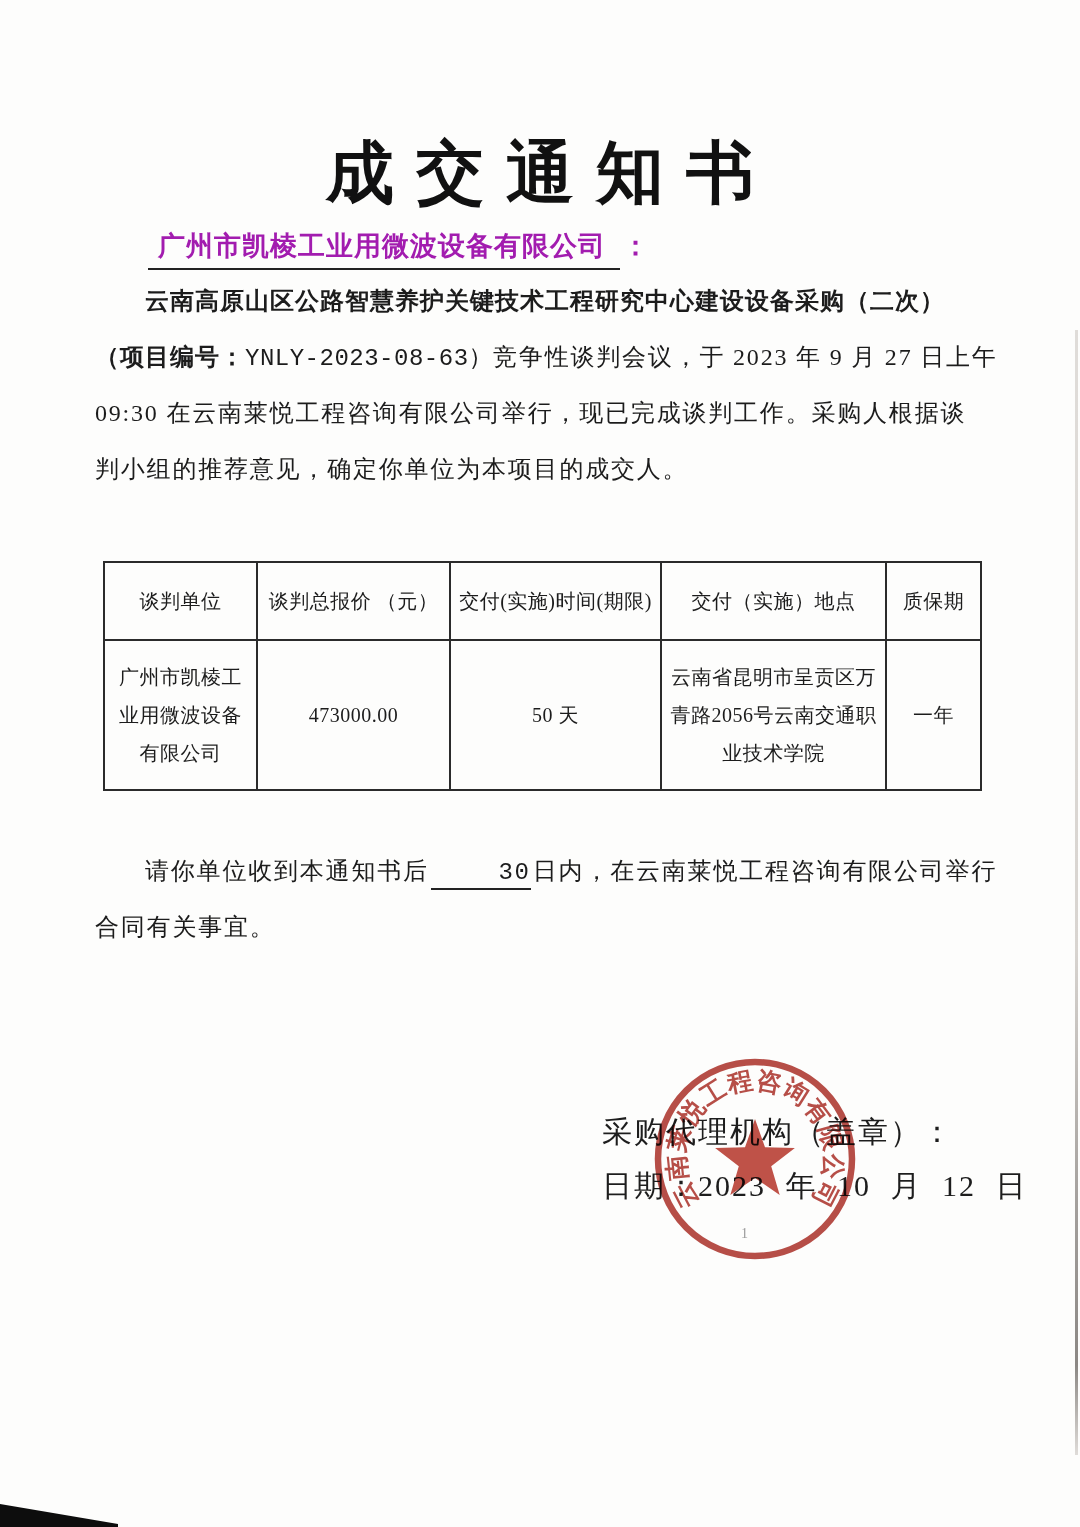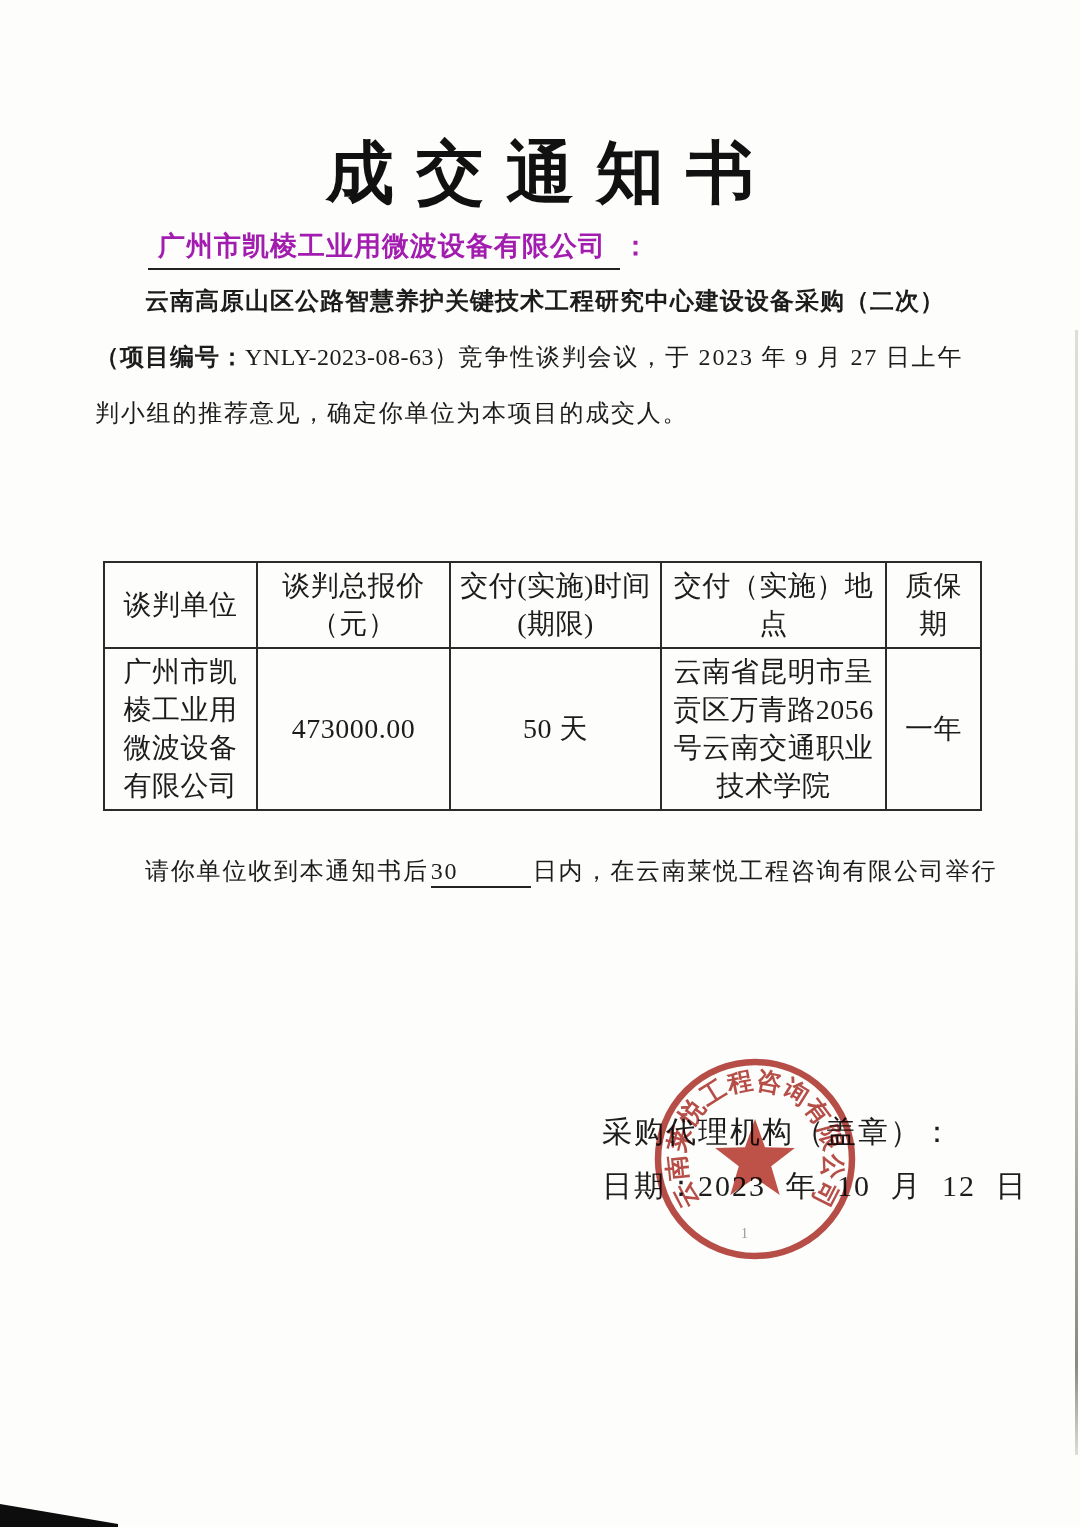--- a/index.html
+++ b/index.html
@@ -38,31 +38,31 @@
   
   .para{
     position:absolute;left:95px;width:895px;
     font-size:24px;letter-spacing:1.8px;color:#1c1c1c;
   }
   .para .bline{display:block;height:56px;line-height:34px;white-space:nowrap;}
   .para1{top:284px;}
   .para2{top:854px;}
   .indent{padding-left:50px;}
   .b-hei{font-family:"Liberation Sans","DejaVu Sans",sans-serif;font-weight:bold;letter-spacing:1px;}
-  .code{font-family:Liberation Serif, serif;letter-spacing:0.5px;}
+  .code{font-family:Liberation Mono, monospace;letter-spacing:0.5px;}
   .blank-line{
-    display:inline-block;width:100px;text-align:left;
+    display:inline-block;width:100px;text-align:right;
     border-bottom:2.5px solid #222;
-    line-height:30px;margin:0 2px;
+    line-height:30px;margin:0 2px;font-family:Liberation Mono, monospace;
   }
   
   table.award{
     position:absolute;top:561px;left:103px;
     border-collapse:collapse;table-layout:fixed;
-    font-size:28px;color:#1c1c1c;
+    font-size:20px;color:#1c1c1c;
   }
   table.award th,table.award td{
     border:2px solid #2b2b2b;
     text-align:center;vertical-align:middle;
     font-weight:normal;
     padding:4px 6px;line-height:38px;
     box-sizing:border-box;
     letter-spacing:0.5px;
   }
   table.award th{height:78px;}
@@ -109,20 +109,21 @@
 
   <div class="doc-title">成交通知书</div>
 
   <div class="addressee">
     <span class="uline">广州市凯棱工业用微波设备有限公司</span><span class="colon">：</span>
   </div>
 
   <div class="para para1">
     <span class="bline indent b-hei">云南高原山区公路智慧养护关键技术工程研究中心建设设备采购（二次）</span>
     <span class="bline"><span class="b-hei">（项目编号：</span><span class="code">YNLY-2023-08-63）</span><span>竞争性谈判会议，于 2023 年 9 月 27 日上午</span></span>
+    <span class="bline">09:30 在云南莱悦工程咨询有限公司举行，现已完成谈判工作。采购人根据谈</span>
     <span class="bline">判小组的推荐意见，确定你单位为本项目的成交人。</span>
   </div>
 
   <table class="award">
     <colgroup>
       <col class="cw1">
         <col class="cw2">
         <col class="cw3">
         <col class="cw4">
         <col class="cw5">
@@ -142,20 +143,21 @@
         <td>473000.00</td>
         <td>50 天</td>
         <td>云南省昆明市呈贡区万青路2056号云南交通职业技术学院</td>
         <td>一年</td>
       </tr>
     </tbody>
   </table>
 
   <div class="para para2">
     <span class="bline indent"><span>请你单位收到本通知书后</span><span class="blank-line">30</span><span>日内，在云南莱悦工程咨询有限公司举行</span></span>
+    <span class="bline">合同有关事宜。</span>
   </div>
 
   <div class="sig">
     <span class="sig-line">采购代理机构（盖章）：</span>
     <span class="sig-line date">日期：2023 年 10 月 12 日</span>
   </div>
 
   <div class="stamp">
     <svg viewBox="0 0 230 230" xmlns="http://www.w3.org/2000/svg">
       <circle cx="115" cy="115" r="97" fill="none" stroke-width="6.5" stroke="#ae352e"></circle>

